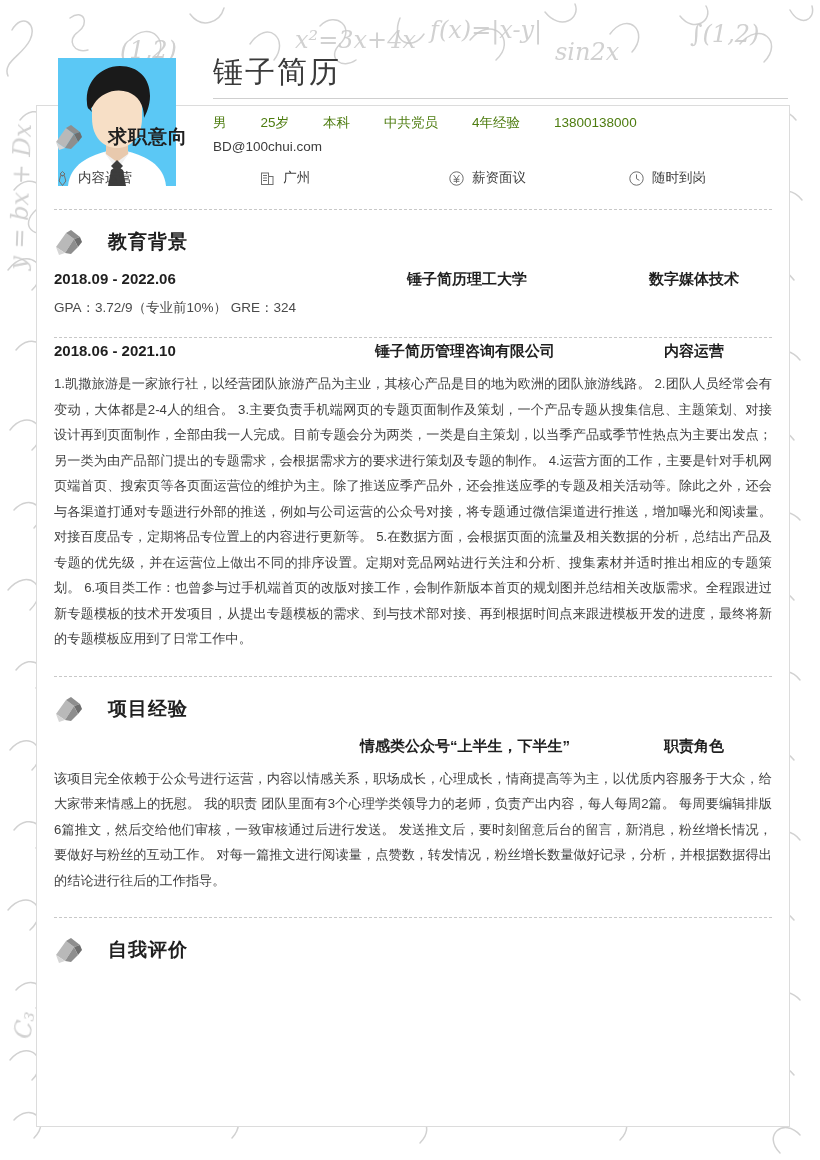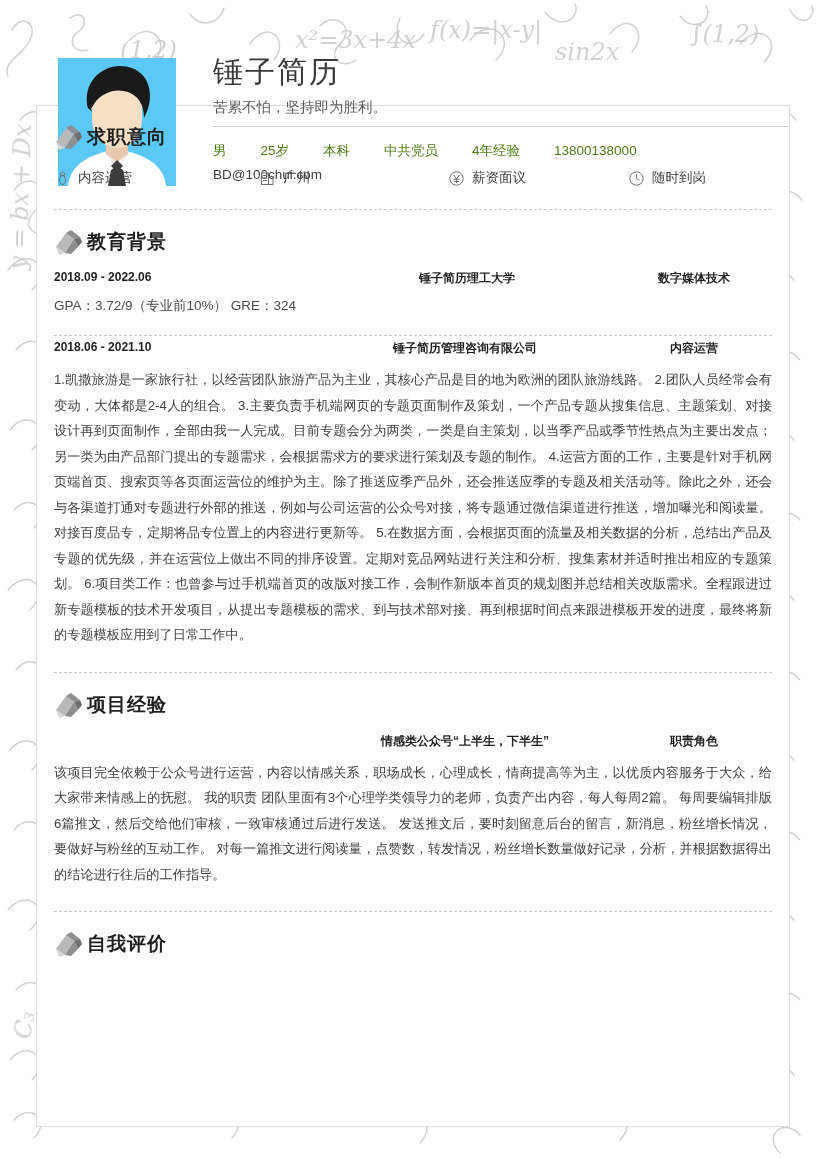--- a/index.html
+++ b/index.html
@@ -117,21 +117,21 @@
     width: 754px;
     z-index: 4;
     padding: 0 18px;
   }
 
   .section { position: relative; }
 
   .section-head {
     display: flex;
     align-items: center;
-    gap: 1px;
+    gap: 22px;
     padding-top: 18px;
     padding-bottom: 10px;
   }
   .brush-icon { width: 32px; height: 28px; flex: 0 0 32px; display: block; }
   .section-title {
     font-size: 19px;
     font-weight: bold;
     color: #1f1f1f;
     letter-spacing: 1px;
   }
@@ -156,21 +156,21 @@
   }
   .intent-cell:nth-child(1) { width: 228px; }
   .intent-cell:nth-child(2) { width: 210px; }
   .intent-cell:nth-child(3) { width: 200px; }
   .intent-cell:nth-child(4) { width: 160px; }
   .mini-icon { width: 17px; height: 17px; flex: 0 0 17px; display: block; }
 
   
   .entry-row {
     display: flex;
-    font-size: 12px;
+    font-size: 15px;
     font-weight: bold;
     color: #1f1f1f;
     padding: 4px 0 6px 0;
   }
   .entry-col-a { width: 252px; }
   .entry-col-b { width: 318px; text-align: center; }
   .entry-col-c { width: 140px; text-align: center; }
   .entry-row.edu .entry-col-b { padding-left: 4px; }
 
   .sub-line {
@@ -306,21 +306,20 @@
       <path d="M30 50 C24 26 42 8 62 8 C80 8 92 20 92 38 C92 48 88 56 86 60 C86 46 80 38 70 34 C58 30 44 34 36 46 C34 50 32 52 30 50 Z" fill="#1a1a1a"></path>
       <path d="M30 50 C28 42 30 34 34 28 C30 40 32 48 34 54 Z" fill="#1a1a1a"></path>
 
       <path d="M59 102 l-6 6 l6 6 l6 -6 z" fill="#3d3d3d"></path>
       <path d="M53 112 l6 -4 l6 4 l3 16 h-18 z" fill="#3d3d3d"></path>
     </svg>
   </div>
 
   <div id="header-text">
     <div id="resume-title">锤子简历</div>
-    <div id="resume-slogan">苦累不怕，坚持即为胜利。</div>
     <div id="header-rule"></div>
     <div id="basic-info">
       <span class="bi-item">男</span><span class="bi-item">25岁</span><span class="bi-item">本科</span><span class="bi-item">中共党员</span><span class="bi-item">4年经验</span><span class="bi-item">13800138000</span>
     </div>
     <div id="basic-email">BD@100chui.com</div>
   </div>
 </div>
 
 <div id="content">
 

